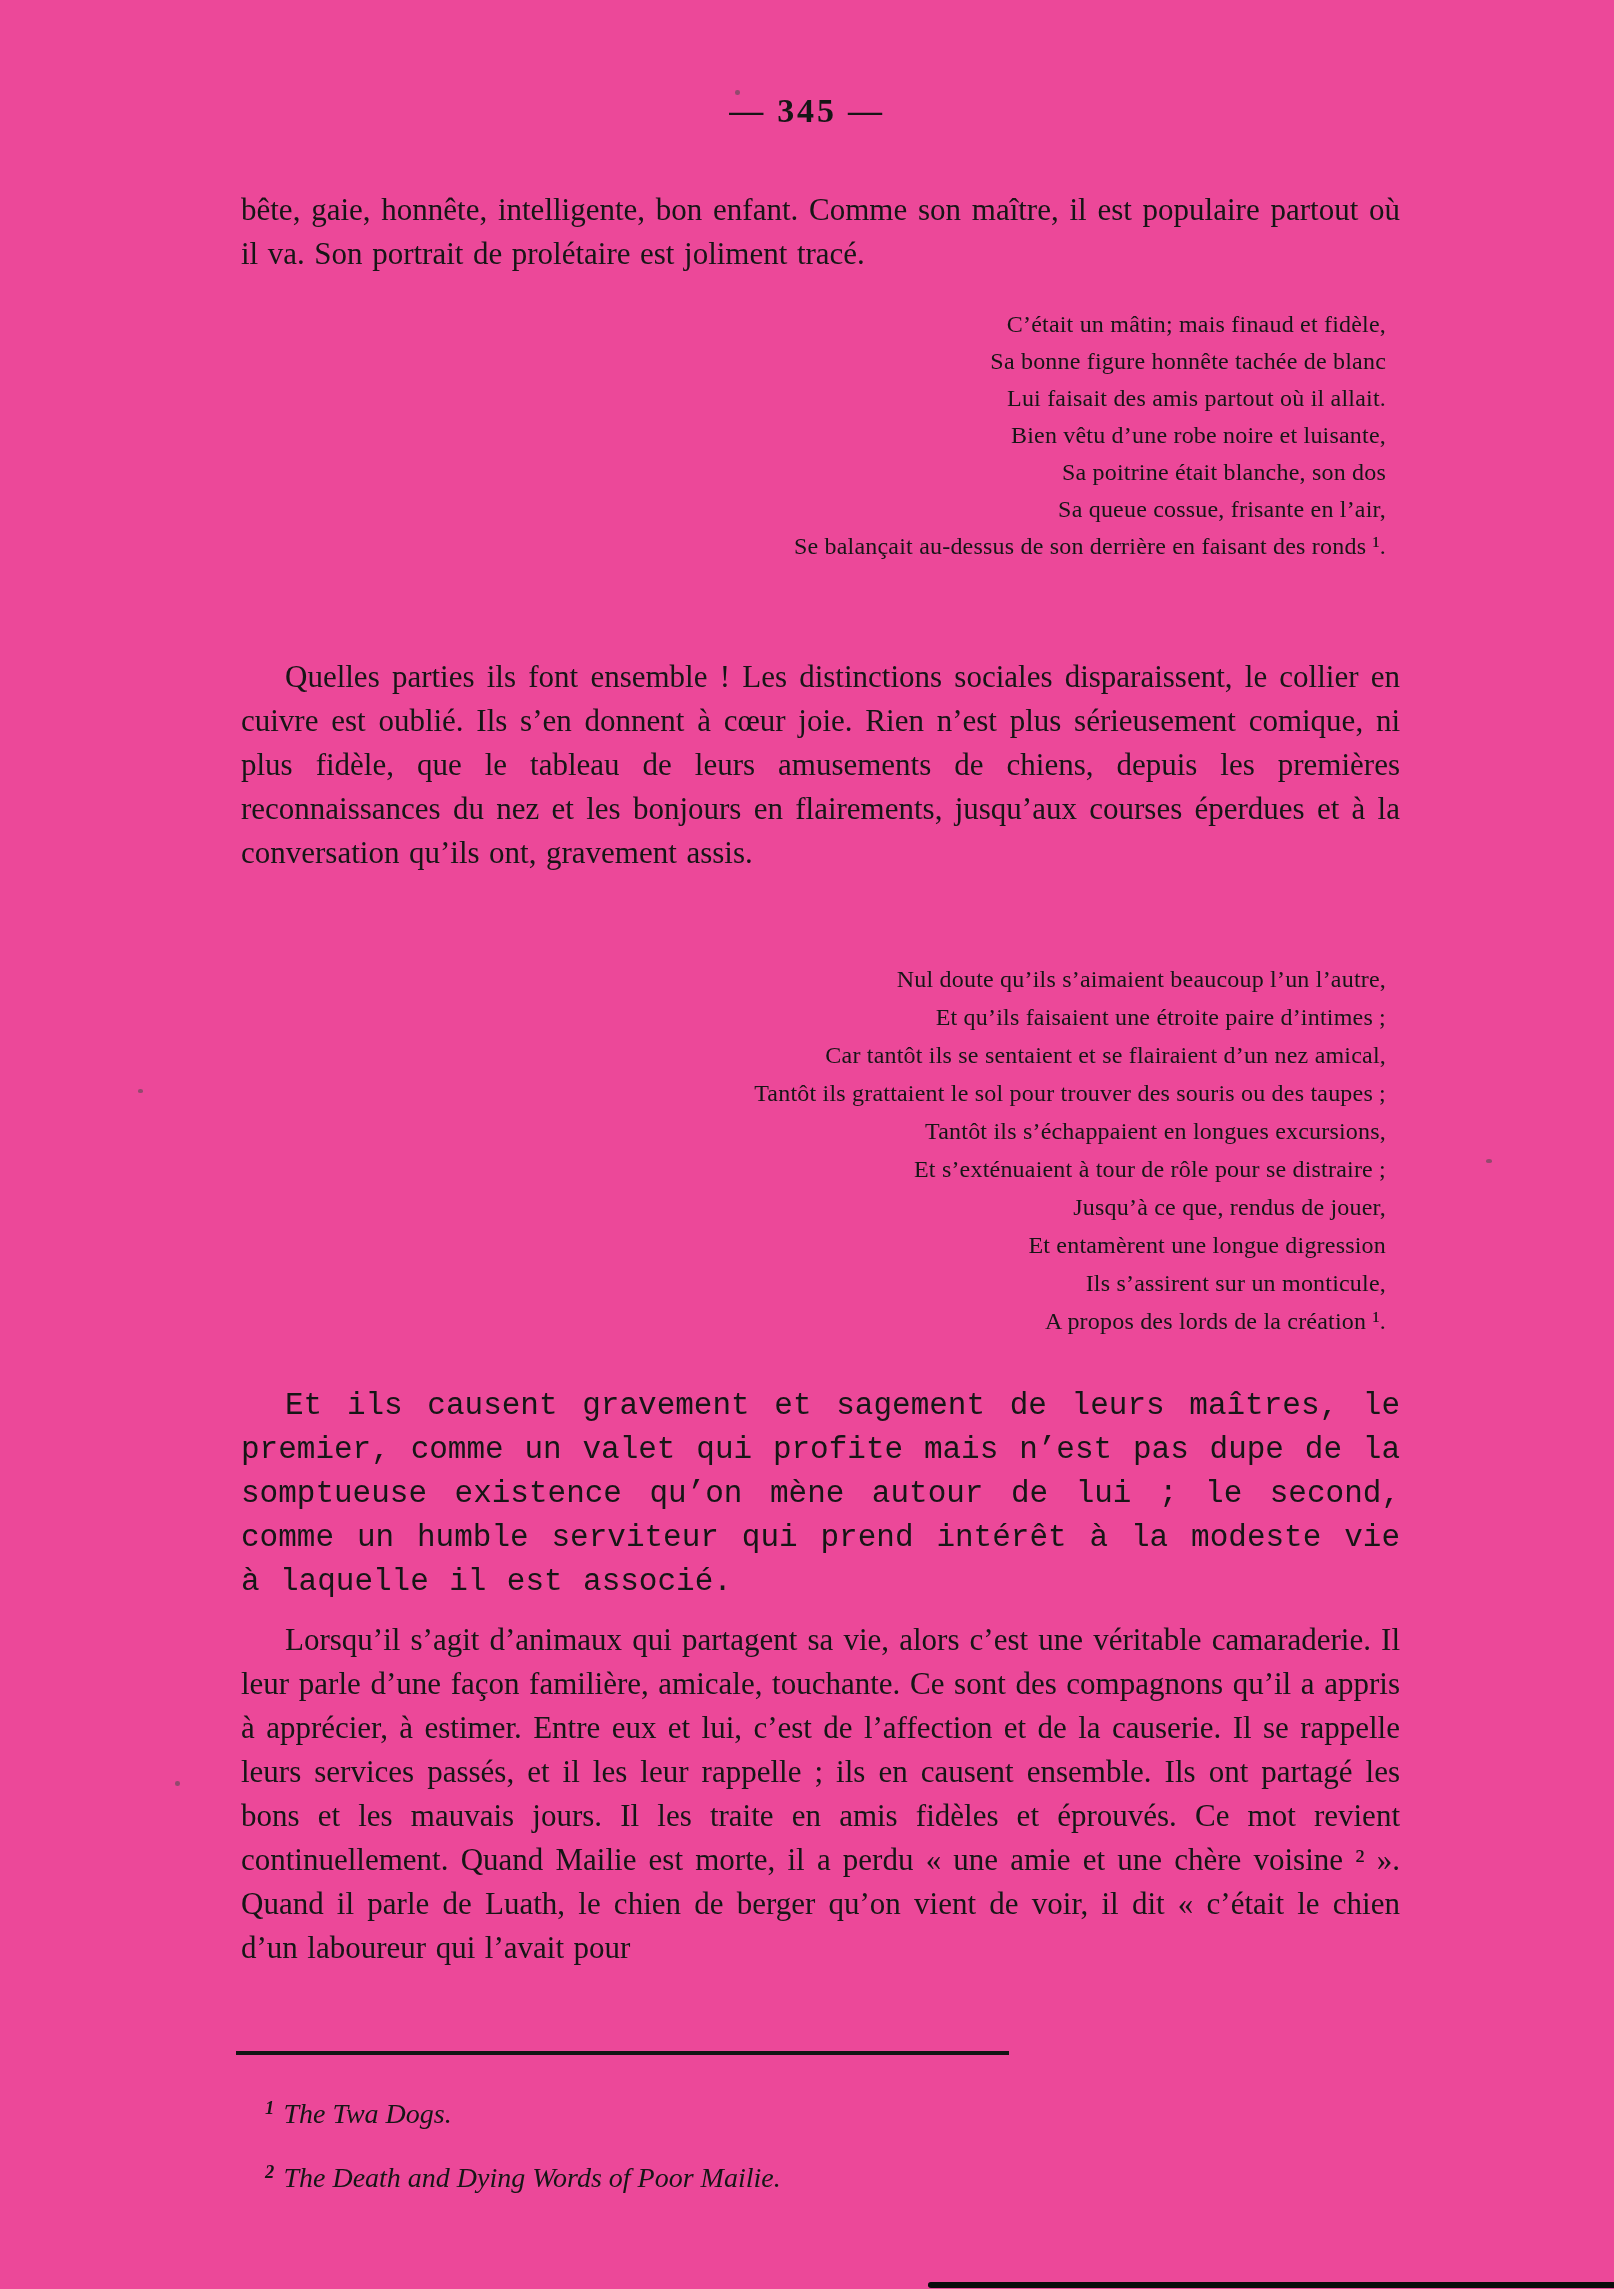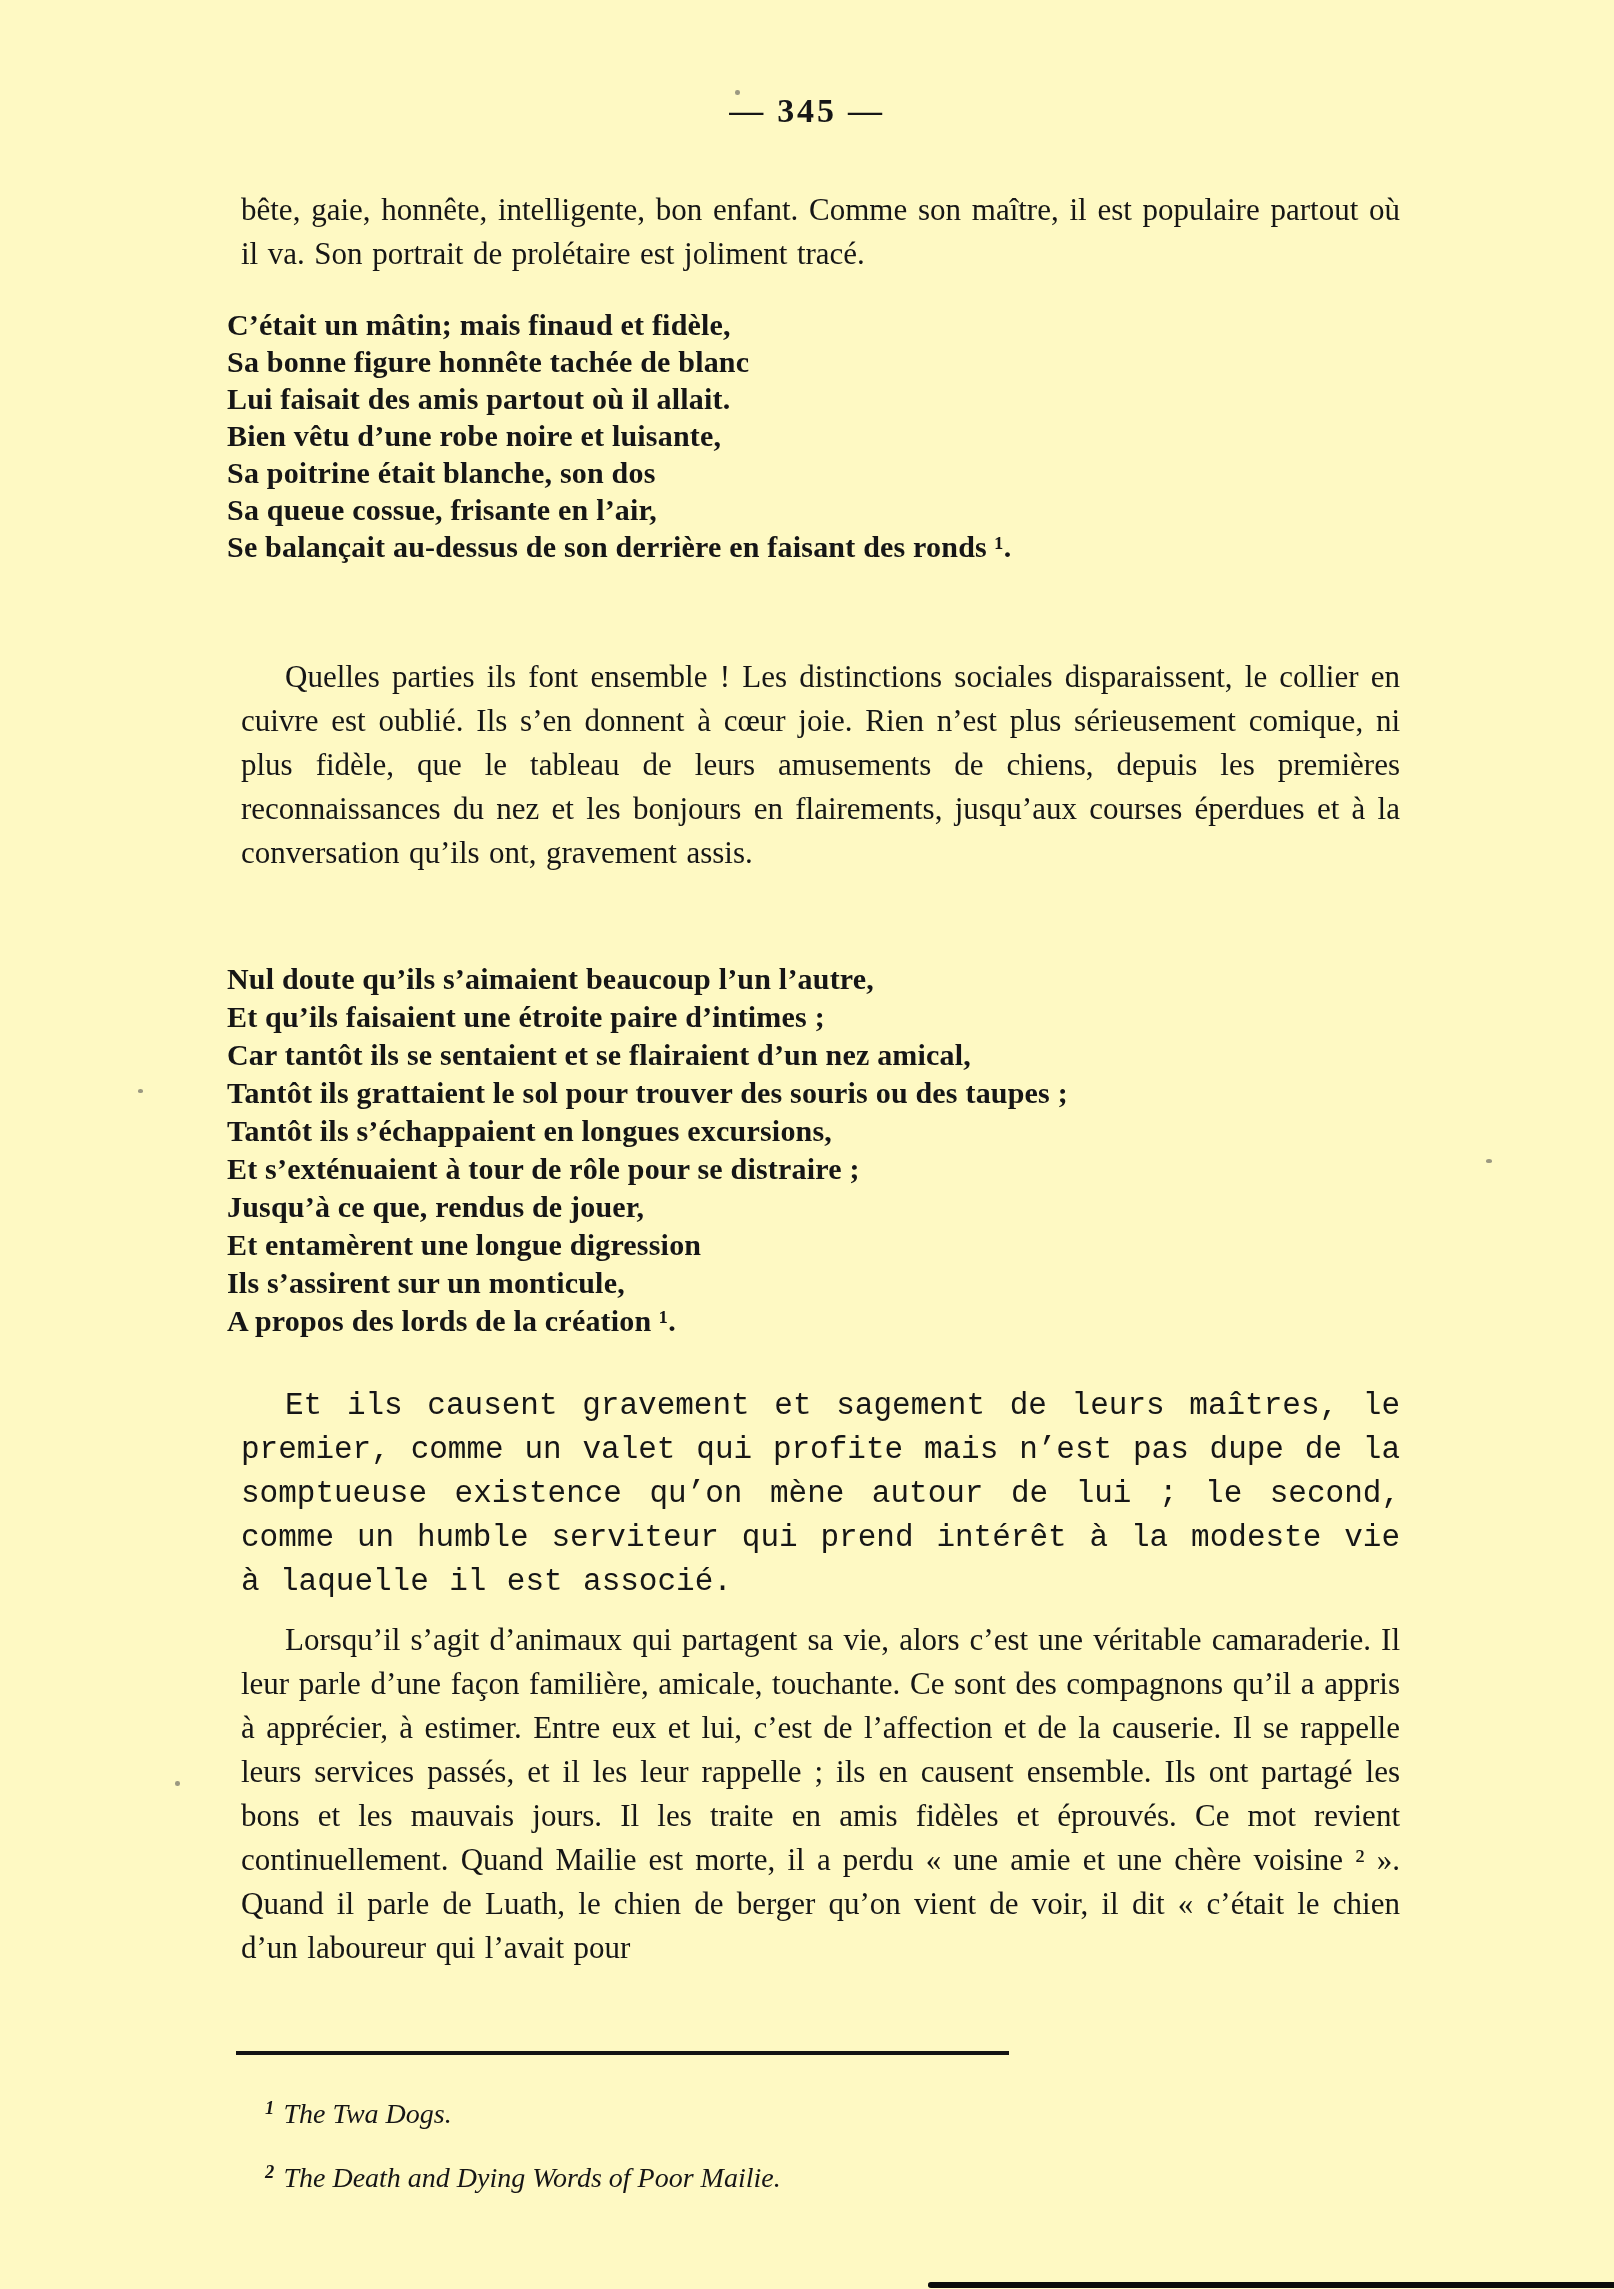--- a/index.html
+++ b/index.html
@@ -2,21 +2,21 @@
 <html style="font-size:14.8px"><head>
 <meta charset="utf-8">
 <style>
   * { box-sizing: border-box; }
   html, body { margin: 0; padding: 0; background: #ffffff; }
 
   .page {
     position: relative;
     width: 1614px;
     height: 2290px;
-    background: #fef9c3;
+    background: #ec4899;
     color: #161616;
     font-family: "Liberation Serif", "DejaVu Serif", serif;
     overflow: hidden;
   }
 
   .page-number {
     position: absolute;
     top: 92px;
     left: 0;
     width: 100%;
@@ -39,23 +39,23 @@
   .para.indent { text-indent: 44px; }
   .p1 { top: 174px; }
   .p2 { top: 641px; }
   .p3 { top: 1370px; font-family: Liberation Mono, monospace; }
   .p4 { top: 1604px; }
 
   .verse {
     position: absolute;
     left: 227px;
     width: 1159px;
-    text-align: left;
-    font-weight: bold;
-    font-size: 30px;
+    text-align: right;
+    font-weight: normal;
+    font-size: 24px;
     line-height: 37px;
     letter-spacing: 0.2px;
   }
   .v1 { top: 306px; }
   .v2 { top: 960px; line-height: 38px; }
   .verse-line { margin: 0; }
 
   .fn-rule {
     position: absolute;
     top: 2051px;

